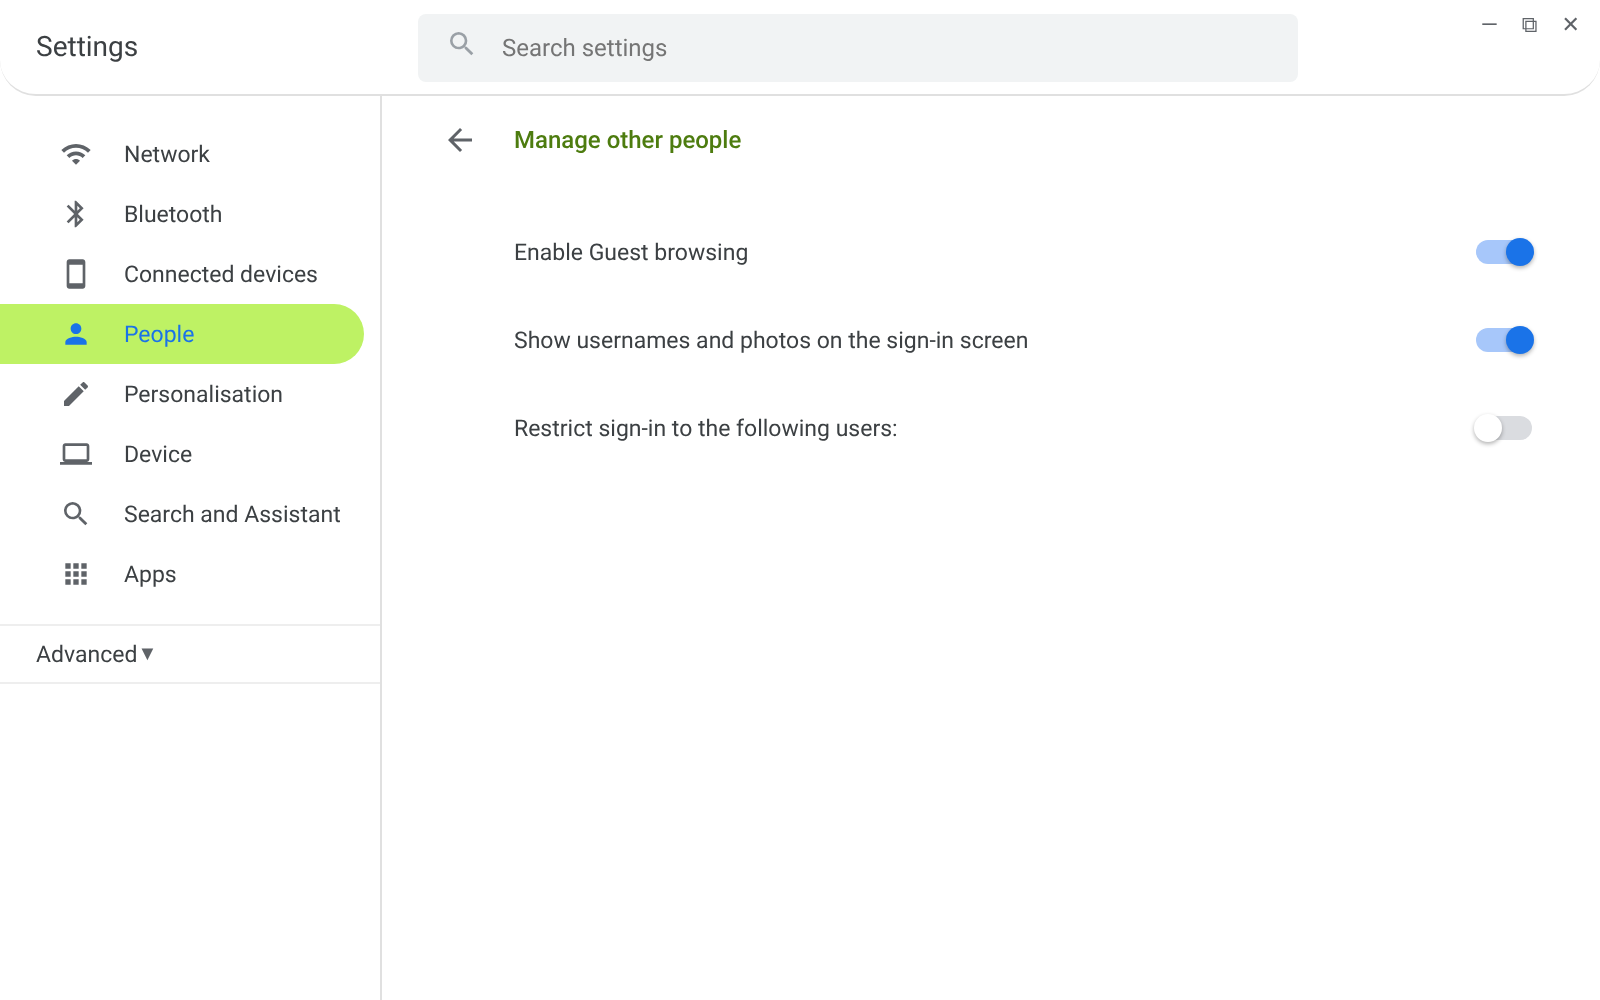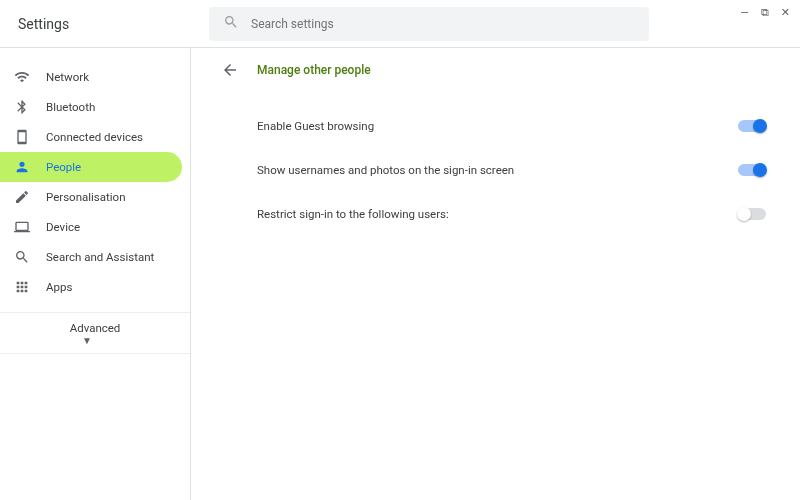--- a/index.html
+++ b/index.html
@@ -1,38 +1,38 @@
 <!DOCTYPE html>
 <html><head>
   <meta charset="utf-8">
   <style>
     * { margin: 0; padding: 0; box-sizing: border-box; font-family: 'Roboto', 'Segoe UI', Arial, sans-serif; }
     body { background: #fff; width: 800px; height: 500px; overflow: hidden; font-size: 12px; color: #333; }
     
     .window-controls { position: absolute; top: 6px; right: 10px; display: flex; gap: 12px; }
     .window-controls span { font-size: 11px; color: #5f6368; cursor: pointer; }
     
-    .header { height: 48px; display: flex; align-items: center; border-bottom: 1px solid #e0e0e0; }
+    .header { height: 48px; display: flex; align-items: center; border-bottom: 1px solid #e0e0e0; border-radius: 18px; }
     .header-title { width: 190px; padding-left: 18px; font-size: 14px; color: #3c4043; font-weight: 400; }
     .search-box { display: flex; align-items: center; background: #f1f3f4; border-radius: 4px; height: 34px; width: 440px; padding: 0 14px; margin-left: 19px; }
     .search-box svg { width: 16px; height: 16px; fill: #9aa0a6; margin-right: 12px; }
     .search-box input { border: none; background: transparent; outline: none; font-size: 12px; color: #5f6368; width: 100%; }
     
     .body { display: flex; height: calc(500px - 48px); }
     
     .sidebar { width: 190px; padding-top: 14px; }
-    .nav-item { display: flex; align-items: center; height: 30px; padding-left: 14px; border-radius: 0 15px 15px 0; margin-right: 8px; cursor: pointer; }
+    .nav-item { display: flex; align-items: center; height: 30px; padding-left: 30px; border-radius: 0 15px 15px 0; margin-right: 8px; cursor: pointer; }
     .nav-item.active { background: #bef264; }
     .nav-item.active .nav-label { color: #1a73e8; }
     .nav-item.active svg { fill: #1a73e8; }
     .nav-icon { width: 16px; height: 16px; margin-right: 16px; display: flex; align-items: center; justify-content: center; }
     .nav-icon svg { width: 16px; height: 16px; fill: #5f6368; }
     .nav-label { font-size: 11.5px; color: #3c4043; }
     
-    .advanced { display: flex; align-items: center; justify-content: center; padding: 0 18px; height: 42px; margin-top: 10px; border-top: 1px solid #eee; border-bottom: 1px solid #eee; cursor: pointer; flex-direction: column; }
+    .advanced { display: flex; align-items: center; justify-content: flex-start; padding: 0 18px; height: 30px; margin-top: 10px; border-top: 1px solid #eee; border-bottom: 1px solid #eee; cursor: pointer; }
     .advanced .nav-label { color: #3c4043; }
     .advanced .chev { font-size: 10px; color: #5f6368; margin-right: 16px; }
     
     .about { padding: 14px 18px; font-size: 11.5px; color: #3c4043; cursor: pointer; }
     
     .content { flex: 1; border-left: 1px solid #e0e0e0; padding: 0 30px; }
     .content-header { display: flex; align-items: center; height: 44px; border-bottom: 0; }
     .back-btn { width: 18px; height: 18px; margin-right: 18px; cursor: pointer; }
     .back-btn svg { width: 18px; height: 18px; fill: #5f6368; }
     .content-title { font-size: 12px; color: #4d7c0f; font-weight: 500; }

